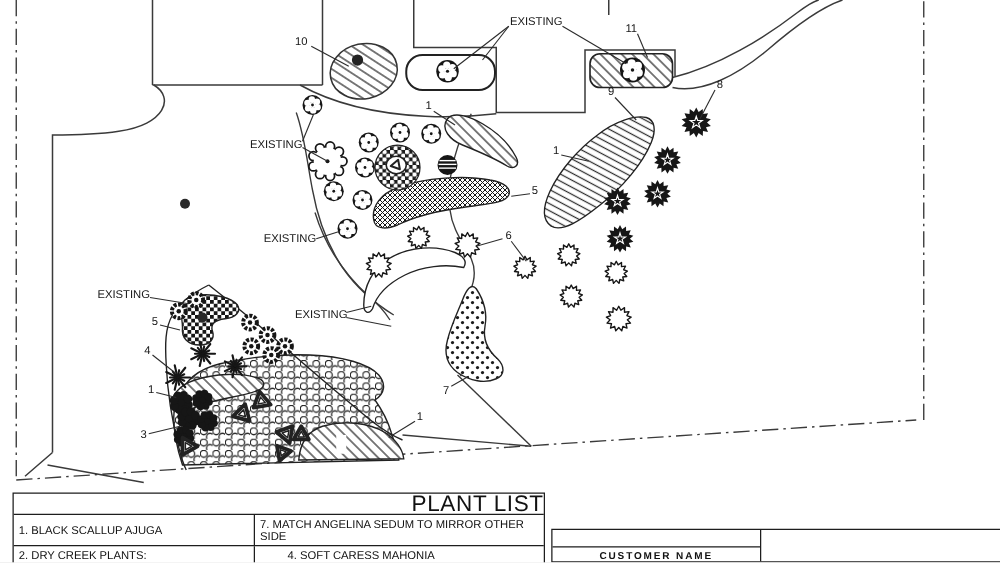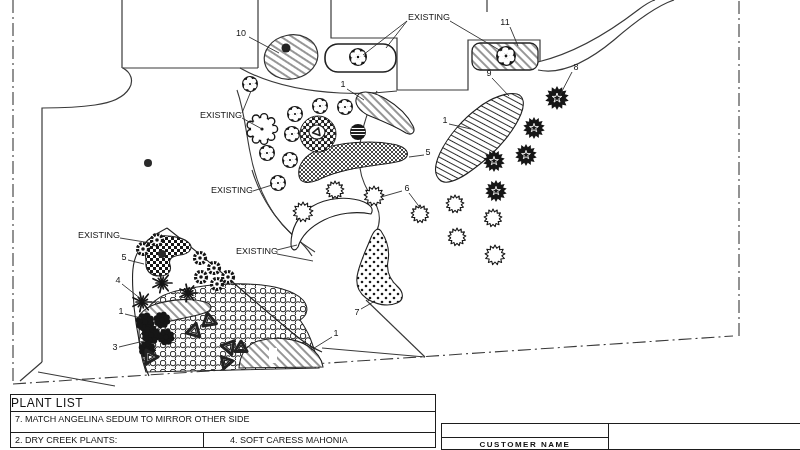--- a/index.html
+++ b/index.html
@@ -2,22 +2,22 @@
 <html><head>
 <meta charset="utf-8">
 <style>
   html,body{margin:0;padding:0;background:#e8e8e8;}
   #stage{position:relative;width:800px;height:450px;background:#ffffff;overflow:hidden;
          font-family:"Liberation Sans", sans-serif;}
   #plan-svg{position:absolute;left:0;top:0;}
   
   .plant-table{position:absolute;left:10px;top:394px;width:426px;border:1.5px solid #1d1d1d;
                background:#fff;box-sizing:border-box;color:#111;}
-  .plant-table .pt-header{height:16px;border-bottom:1px solid #1d1d1d;text-align:left;
-               font-size:12px;line-height:16px;letter-spacing:.5px;}
+  .plant-table .pt-header{height:16px;border-bottom:1px solid #1d1d1d;text-align:right;
+               font-size:18px;line-height:16px;letter-spacing:.5px;}
   .pt-row{display:flex;border-bottom:1px solid #1d1d1d;}
   .pt-row:last-child{border-bottom:none;gap:22px;}
   .pt-cell{font-size:9px;line-height:10px;padding:2px 0 2px 4px;box-sizing:border-box;}
   .pt-cell.left{width:193px;border-right:1px solid #1d1d1d;}
   .pt-cell.right{flex:1;}
   .pt-row.r1 .pt-cell{min-height:20px;display:flex;align-items:center;}
   .pt-row.r1 .pt-cell.right{align-items:flex-start;}
   
   .title-block{position:absolute;left:441px;top:423px;width:400px;height:27px;
                border:1.3px solid #1d1d1d;box-sizing:border-box;display:flex;background:#fff;}
@@ -533,20 +533,21 @@
           <line x1="277" y1="254" x2="313" y2="261" stroke="#2c2c2c" stroke-width="0.9"></line>
           <text x="257" y="252" fill="#161616" font-size="9" text-anchor="middle" dominant-baseline="middle" font-family="&quot;Liberation Sans&quot;, sans-serif">EXISTING</text>
         </g>
       </g>
   </svg>
 
   <div class="plant-table">
     <div class="pt-header">PLANT LIST</div>
     <div id="pt-rows">
         <div class="pt-row r1">
+          <div class="pt-cell left">1. BLACK SCALLUP AJUGA</div>
           <div class="pt-cell right">7. MATCH ANGELINA SEDUM TO MIRROR OTHER SIDE</div>
         </div>
         <div class="pt-row r2">
           <div class="pt-cell left">2. DRY CREEK PLANTS:</div>
           <div class="pt-cell right">4. SOFT CARESS MAHONIA</div>
         </div>
       </div>
   </div>
 
   <div class="title-block">

